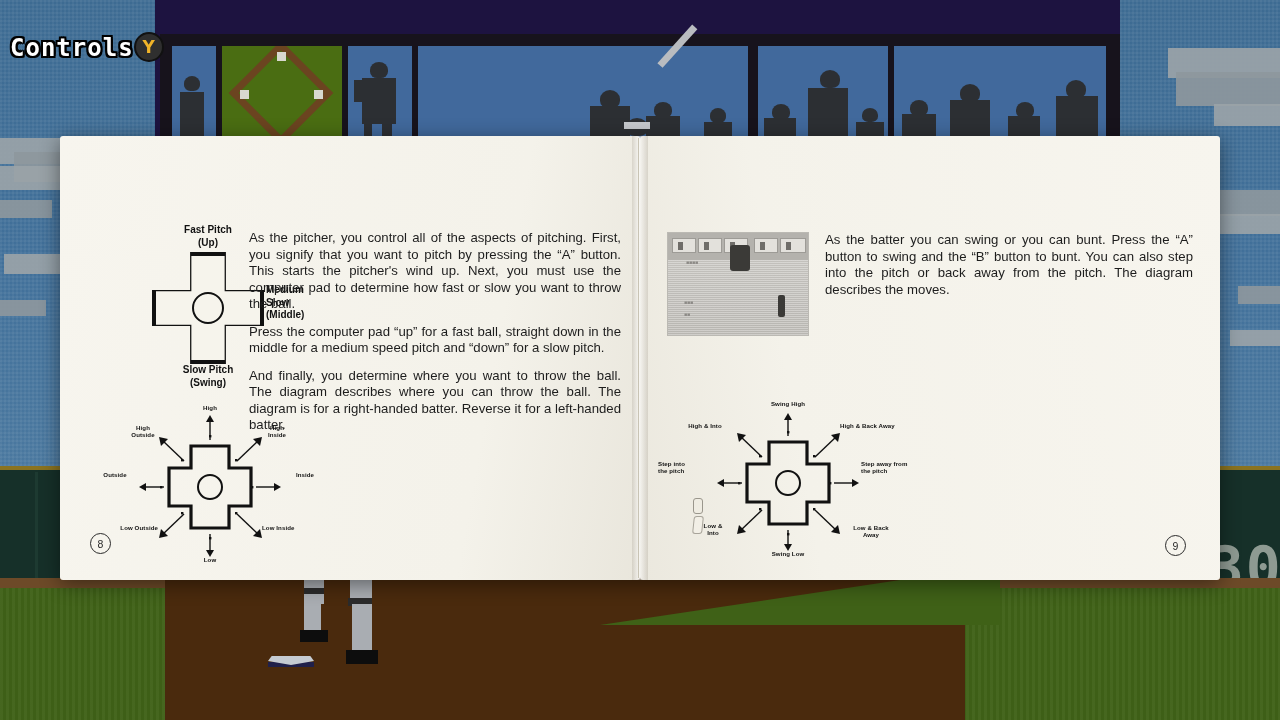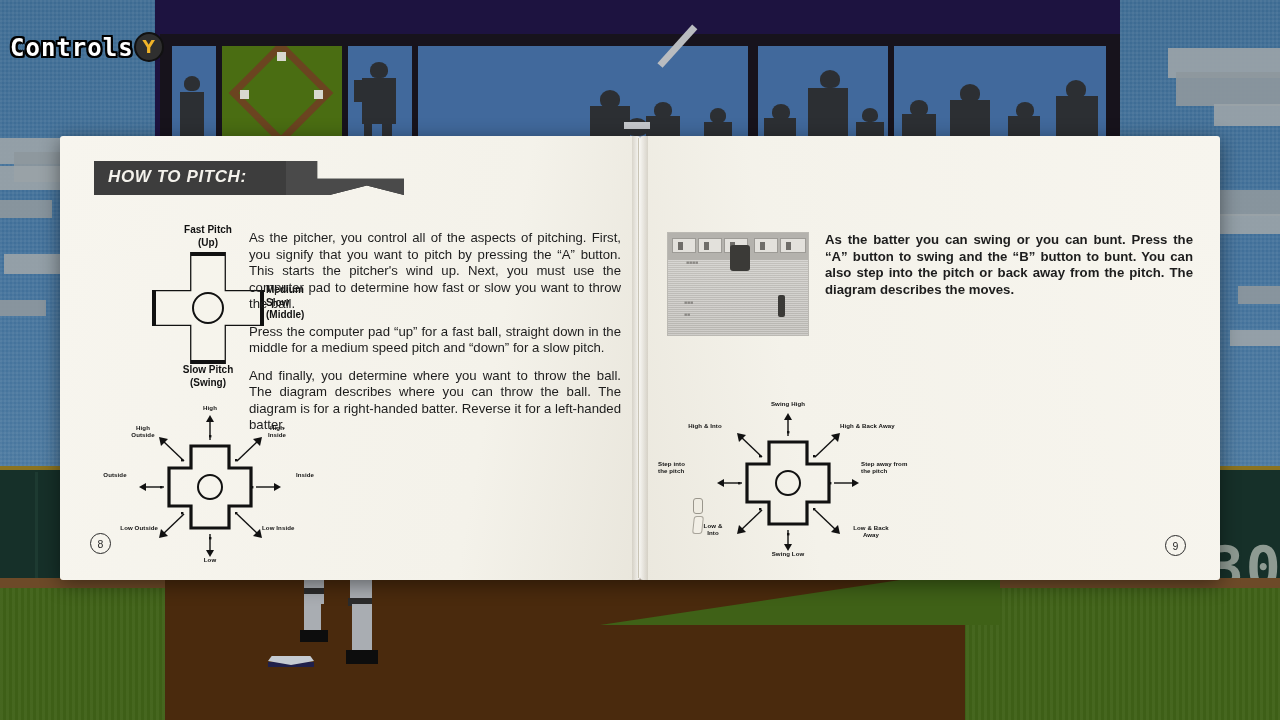--- a/index.html
+++ b/index.html
@@ -253,26 +253,20 @@
     <div class="controls-label">Controls</div>
     <div class="ybtn">
       <span>Y</span>
     </div>
   </div>
 
   <div class="manual">
 
     <div class="page left">
 
-      <div class="banner" style="position:absolute;left:34px;top:25px;width:310px;height:34px;">
-        <div class="flag banner-shadow" style="width:310px;background:#2a2a2a;"></div>
-        <div class="flag" style="width:310px;"></div>
-        <div class="bar" style="width:192px;"></div>
-        <div class="txt">HOW TO PITCH:</div>
-      </div>
 
       <div class="dpadlabel" style="left:98px;top:88px;width:100px;font-size:10px;line-height:12.5px;">
         <div>Fast Pitch</div>
         <div>(Up)</div>
       </div>
 
       <div class="dpad" style="left:92px;top:116px;width:112px;height:112px;">
         <div class="cross"></div>
         <div class="inner" style="left:4px;top:4px;width:104px;height:104px;"></div>
         <div class="dot" style="left:40px;top:40px;width:28px;height:28px;"></div>
@@ -367,21 +361,21 @@
         <div class="ph-fig" style="left:62px;top:9px;width:5px;height:8px;"></div>
         <div class="ph-fig" style="left:92px;top:9px;width:5px;height:8px;"></div>
         <div class="ph-fig" style="left:118px;top:9px;width:5px;height:8px;"></div>
         <div class="ph-batter" style="left:62px;top:12px;width:20px;height:26px;"></div>
         <div class="ph-batter" style="left:110px;top:62px;width:7px;height:22px;border-radius:2px;"></div>
         <div class="ph-text" style="left:18px;top:26px;">■■■■</div>
         <div class="ph-text" style="left:16px;top:66px;">■■■</div>
         <div class="ph-text" style="left:16px;top:78px;">■■</div>
       </div>
 
-      <div class="body-col" style="left:185px;top:96px;width:368px;font-weight:bold;">
+      <div class="body-col" style="left:185px;top:96px;width:368px;">
         <p>As the batter you can swing or you can bunt. Press the “A” button to swing and the “B” button to bunt. You can also step into the pitch or back away from the pitch. The diagram describes the moves.</p>
       </div>
 
       <div style="position:absolute;left:18px;top:262px;width:260px;height:160px;">
         <svg width="260" height="160" viewBox="0 0 260 160">
           <path d="M111,44 h38 v22 h22 v38 h-22 v22 h-38 v-22 h-22 v-38 h22 z" fill="none" stroke="#111" stroke-width="3.2"></path>
           <circle cx="130" cy="85" r="12" fill="none" stroke="#111" stroke-width="2"></circle>
 
           <line x1="130" y1="38" x2="130" y2="18" stroke="#111" stroke-width="1.4"></line>
           <path d="M130,15 l-4,7 h8 z" fill="#111"></path>

